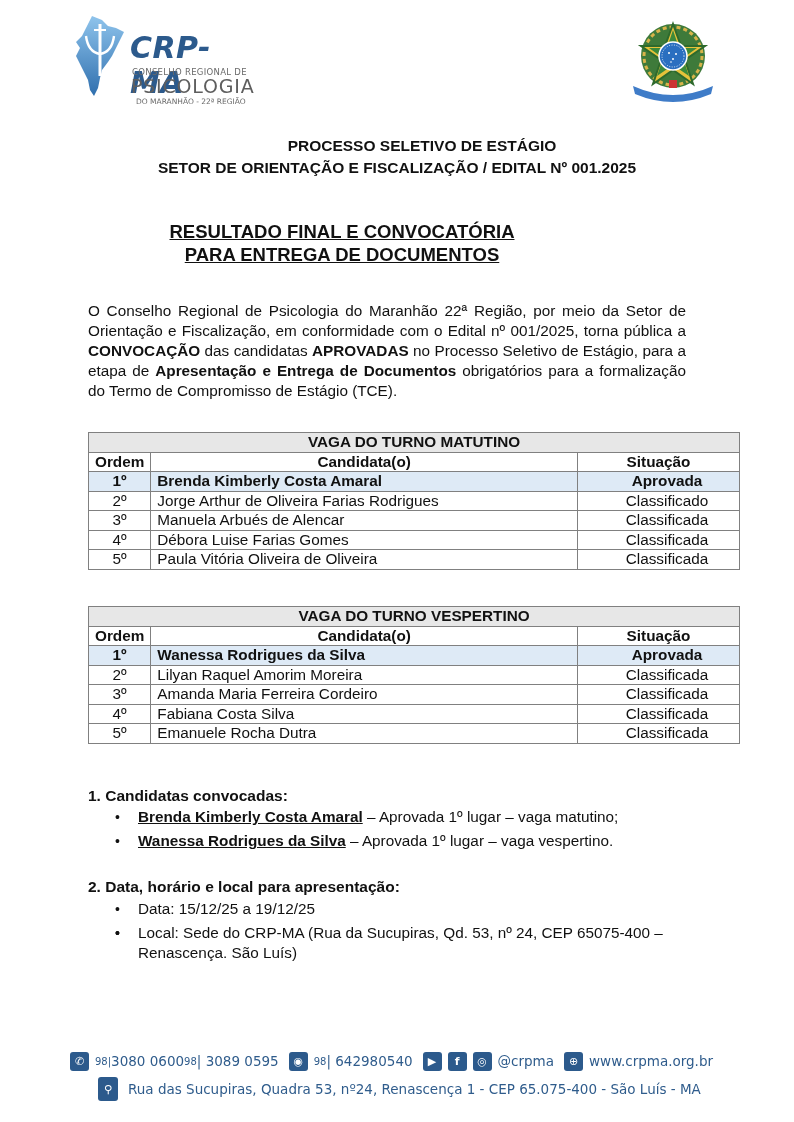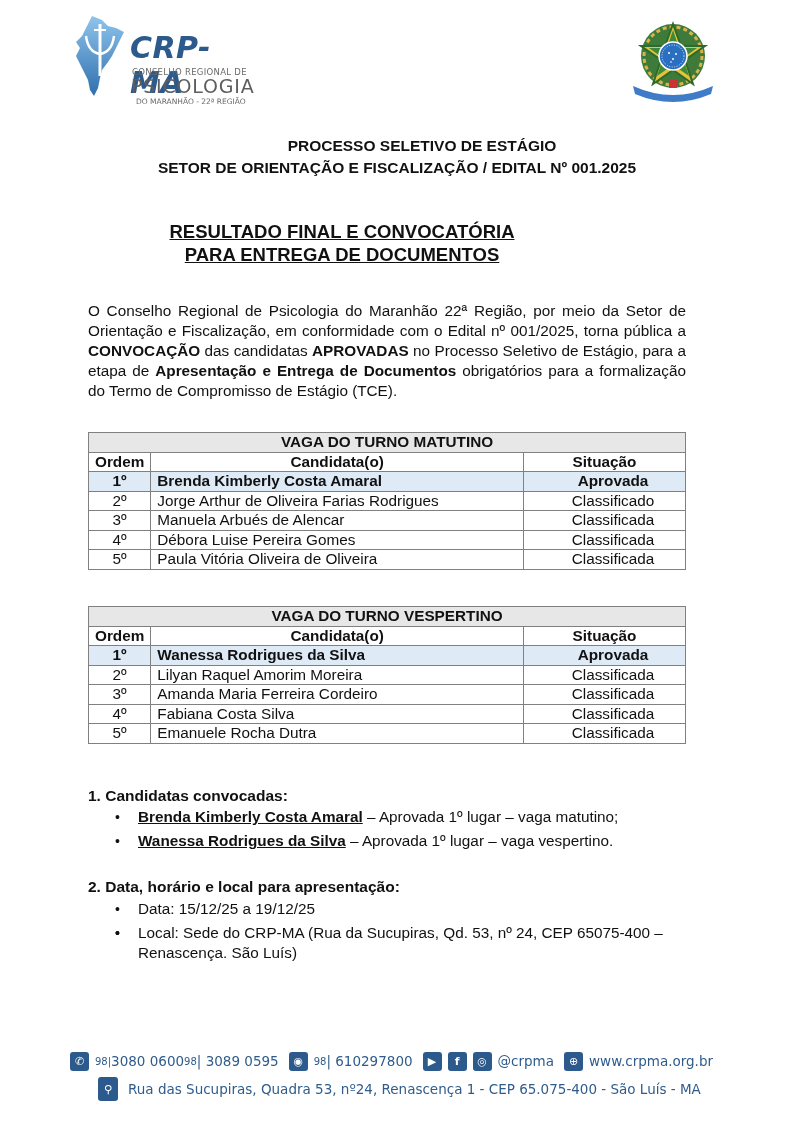--- a/index.html
+++ b/index.html
@@ -26,21 +26,21 @@
   .head2 { position: absolute; left: 0; width: 684px; text-align: center; font-weight: bold; font-size: 18.5px;
            text-decoration: underline; }
   .h2a { top: 221px; }
   .h2b { top: 244px; }
 
   .intro { position: absolute; left: 88px; top: 301px; width: 598px; font-size: 15.3px; line-height: 20px;
            text-align: justify; }
   .intro b { font-weight: bold; }
 
   
-  table.vaga { position: absolute; left: 88px; width: 598px; border-collapse: collapse; font-size: 15.3px; }
+  table.vaga { position: absolute; left: 88px; width: 652px; border-collapse: collapse; font-size: 15.3px; }
   table.vaga td, table.vaga th { border: 1px solid #808080; padding: 0 6px; height: 18.5px; line-height: 18px; }
   table.vaga .cap { background: #e7e7e7; text-align: center; font-weight: bold; }
   table.vaga th { font-weight: bold; text-align: center; background: #fff; }
   table.vaga td.ord { text-align: center; width: 56px; padding: 0; }
   table.vaga td.sit { text-align: center; width: 132px; padding-left: 23px; }
   table.vaga tr.hl td { background: #deeaf6; font-weight: bold; }
   .t1 { top: 432px; }
   .t2 { top: 606px; }
 
   
@@ -129,21 +129,21 @@
     <td>Jorge Arthur de Oliveira Farias Rodrigues</td>
     <td class="sit">Classificado</td>
   </tr>
   <tr>
     <td class="ord">3º</td>
     <td>Manuela Arbués de Alencar</td>
     <td class="sit">Classificada</td>
   </tr>
   <tr>
     <td class="ord">4º</td>
-    <td>Débora Luise Pereira Gomes</td>
+    <td>Débora Luise Farias Gomes</td>
     <td class="sit">Classificada</td>
   </tr>
   <tr>
     <td class="ord">5º</td>
     <td>Paula Vitória Oliveira de Oliveira</td>
     <td class="sit">Classificada</td>
   </tr>
 </tbody>
   </table>
 
@@ -214,21 +214,21 @@
 
 <div class="footer1">
   <span class="ic">✆</span>
   <span class="small">98|</span>
   <span> 3080 0600 </span>
   <span class="small">98</span>
   <span> | 3089 0595</span>
   <span class="gap"></span>
   <span class="ic">◉</span>
   <span class="small">98</span>
-  <span> | 610297800</span>
+  <span> | 642980540</span>
   <span class="gap"></span>
   <span class="ic">▶</span>
   <span class="ic" style="font-weight:bold;">f</span>
   <span class="ic">◎</span>
   <span>@crpma</span>
   <span class="gap"></span>
   <span class="ic">⊕</span>
   <span>www.crpma.org.br</span>
 </div>
 <div class="footer2">

